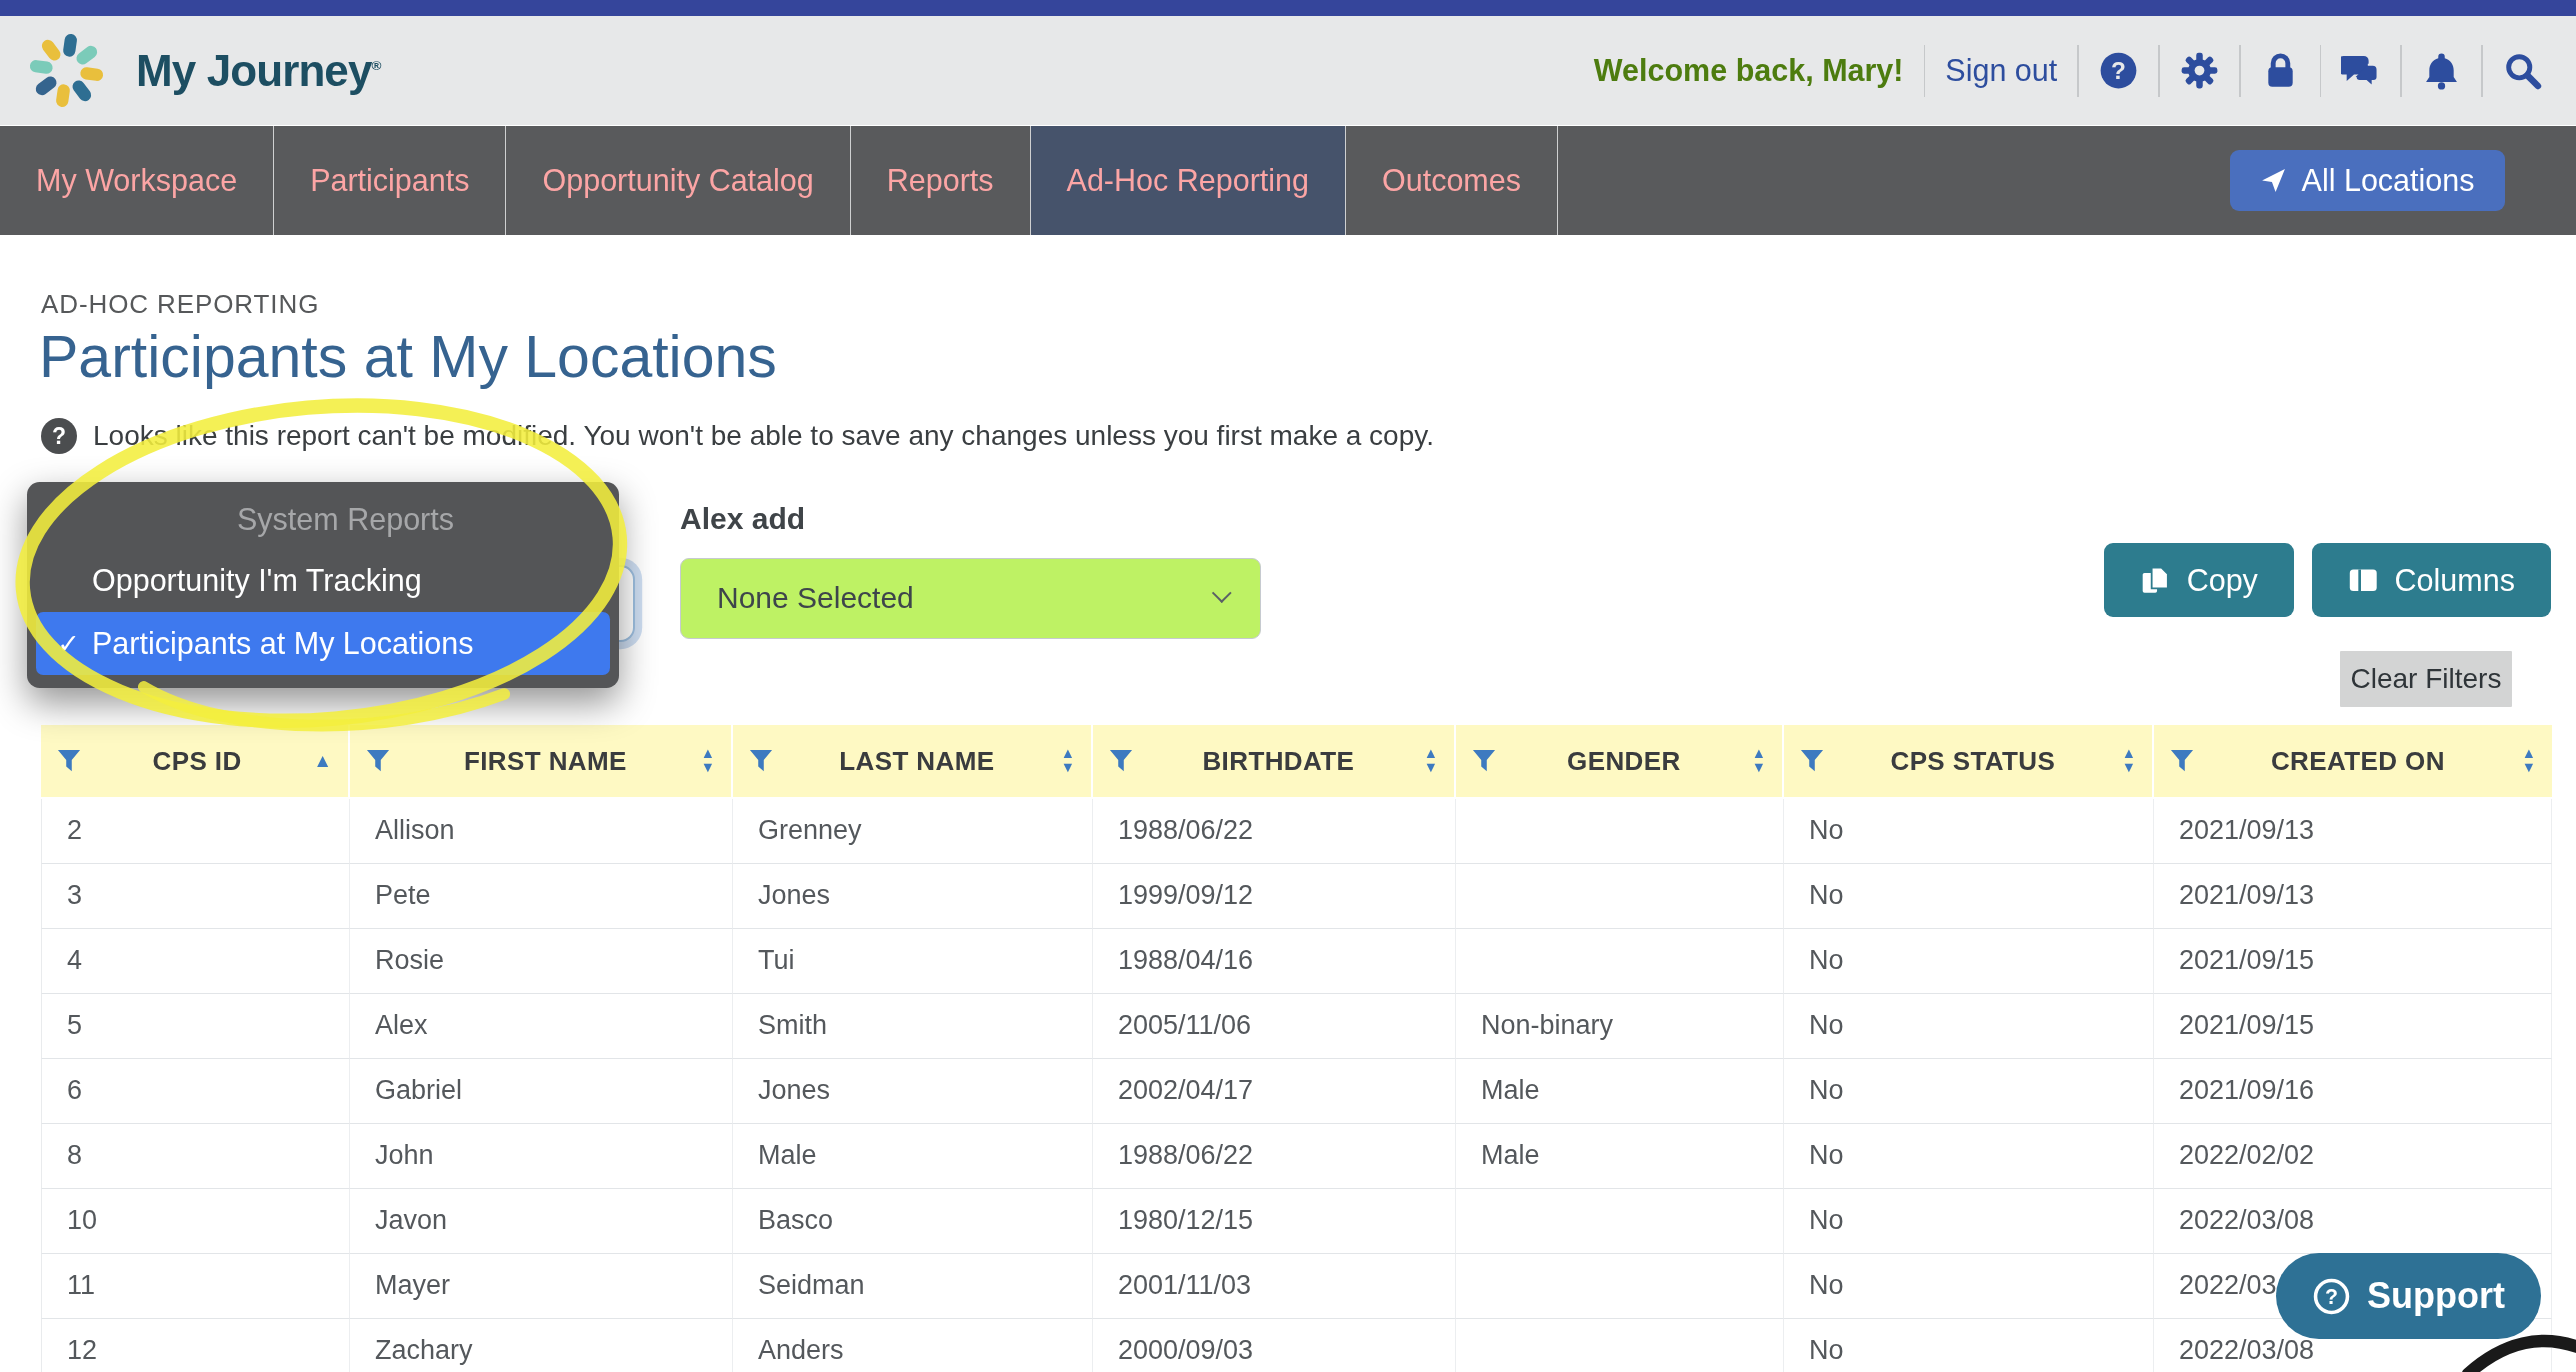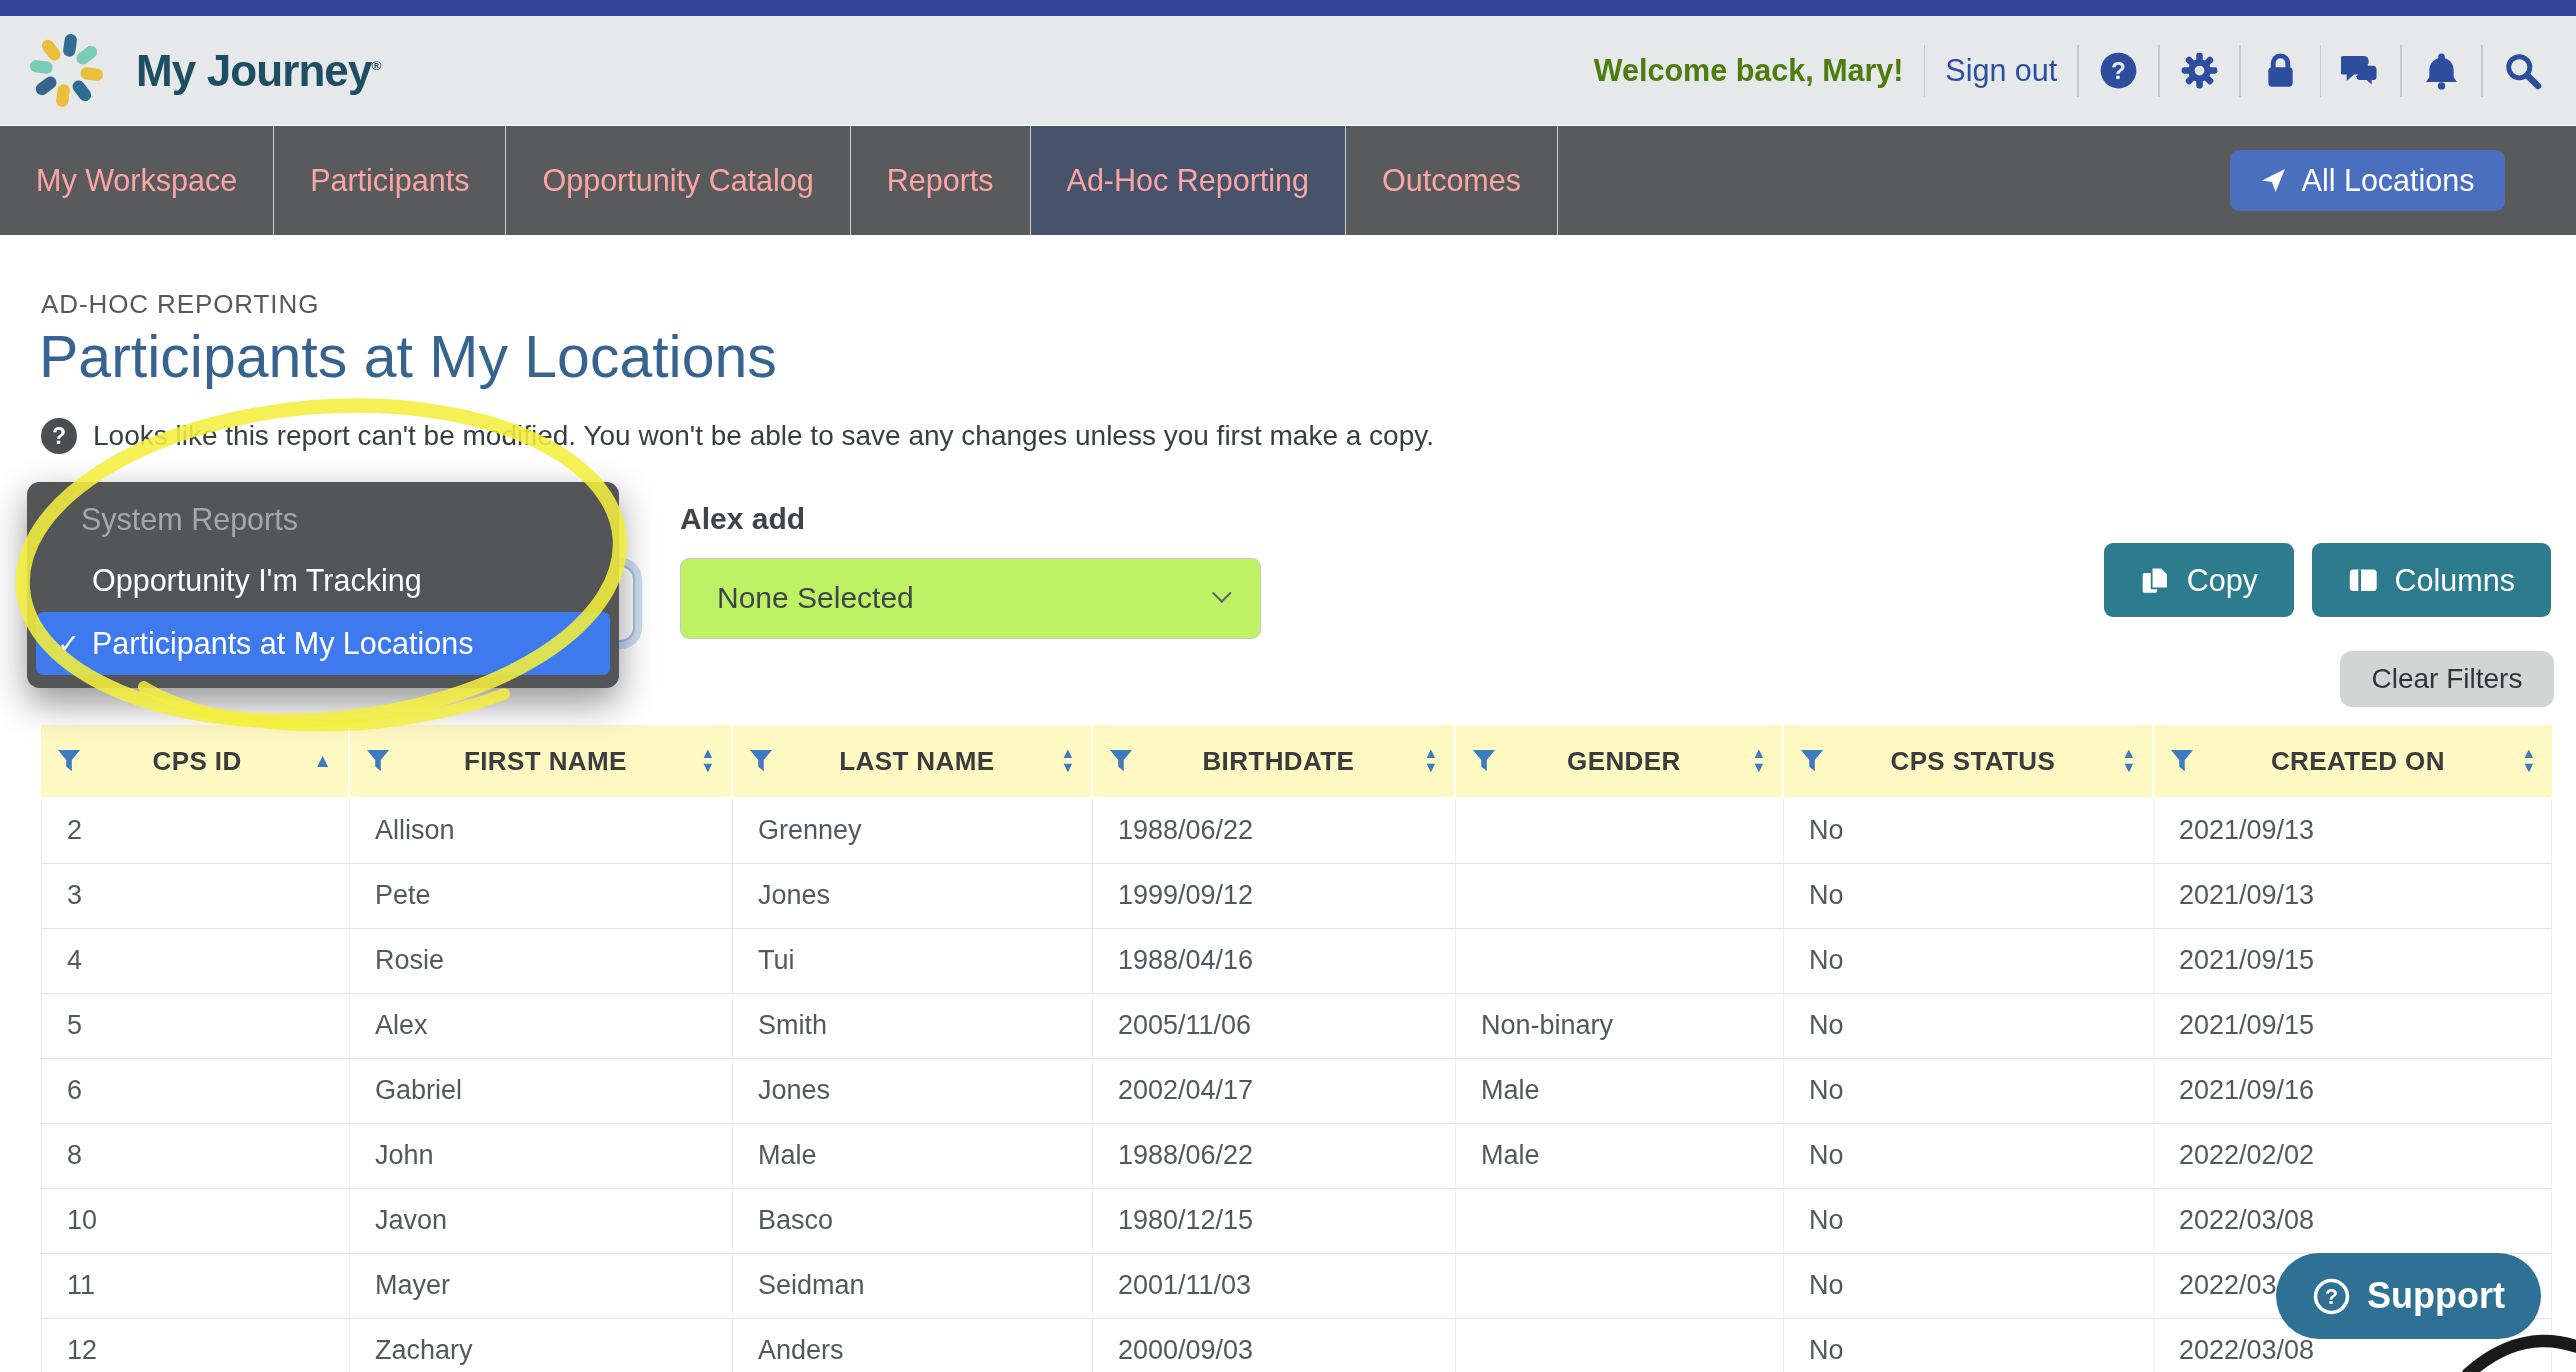--- a/index.html
+++ b/index.html
@@ -38,40 +38,40 @@
 
   
   .report-select { position:absolute; left:52px; top:565px; width:583px; height:77px; background:#fff;
     border:2.7px solid #9dbfe0; border-radius:14.4px; box-shadow:0 0 0 7.2px rgba(130,170,220,.40); z-index:20; }
   .chev { width:16px; height:16px; border-right:2.7px solid #3c4044; border-bottom:2.7px solid #3c4044;
     transform:rotate(45deg); position:absolute; right:23px; top:25px; }
 
   
   .popup { position:absolute; left:27px; top:482px; width:592px; background:#545557; border-radius:12.6px;
     box-shadow:0 14.4px 36px rgba(0,0,0,.42); padding:14.4px 9px 12.6px; z-index:30; }
-  .popup-group { color:#a6a7a9; font-size:30.5px; padding:5.4px 0 12.6px 45px; }
+  .popup-group { color:#a6a7a9; font-size:30.5px; padding:5.4px 0 12.6px 45px;text-align:center; }
   .menu-item { display:flex; align-items:center; height:63px; border-radius:7.2px; color:#fff; font-size:30.5px; }
   .menu-item.selected { background:#3e79ee; }
   .check { width:56px; padding-left:9px; text-align:center; font-size:27px; }
 
   
   .then-add-label { position:absolute; left:680px; top:502px; font-size:30px; font-weight:bold; color:#3f4448; }
   .then-add-select { position:absolute; left:680px; top:558px; width:581px; height:81px; background:#bef264;
     border:1.8px solid #c6cad0; border-radius:9px; z-index:5; }
   .then-add-value { position:absolute; left:36px; top:21.5px; font-size:30px; color:#3e454b; }
   .chev2 { width:13.5px; height:13.5px; border-right:2.7px solid #5a6066; border-bottom:2.7px solid #5a6066;
     transform:rotate(45deg); position:absolute; right:32px; top:27px; }
 
   
   .btn-teal { position:absolute; height:74px; background:#2d7c8e; border:none; border-radius:9px; color:#fff;
     font-size:30.5px; display:flex; align-items:center; justify-content:center; gap:16px; }
   .btn-copy { left:2104px; top:543px; width:190px; }
   .btn-columns { left:2312px; top:543px; width:239px; }
-  .btn-clear { position:absolute; left:2340px; top:651px; width:214px; height:56px; background:#d3d4d4;
-    border:none; border-radius:12px; font-size:28px; color:#2f3539; }
+  .btn-clear { position:absolute; left:2340px; top:651px; width:172px; height:56px; background:#d3d4d4;
+    border:none; border-radius:1px; font-size:28px; color:#2f3539; }
 
   
   .table-wrap { position:absolute; left:41px; top:725px; width:2511px; }
   #table-header { display:grid; grid-template-columns:309px 383px 360px 363px 328px 370px 398px; height:72px; }
   .th { display:flex; align-items:center; background:#fef9c3; border-right:2.7px solid #fff; padding:0 16px;
     font-weight:bold; font-size:26px; color:#3a3c3e; }
   .th:last-child { border-right:none; }
   .th-label { flex:1; text-align:center; letter-spacing:0.4px; }
   .funnel { width:24px; height:24px; flex:0 0 auto; }
   .sort { display:flex; flex-direction:column; line-height:0.8; color:#3d7ac0; font-size:14.4px; gap:2.7px; text-align:center; }

